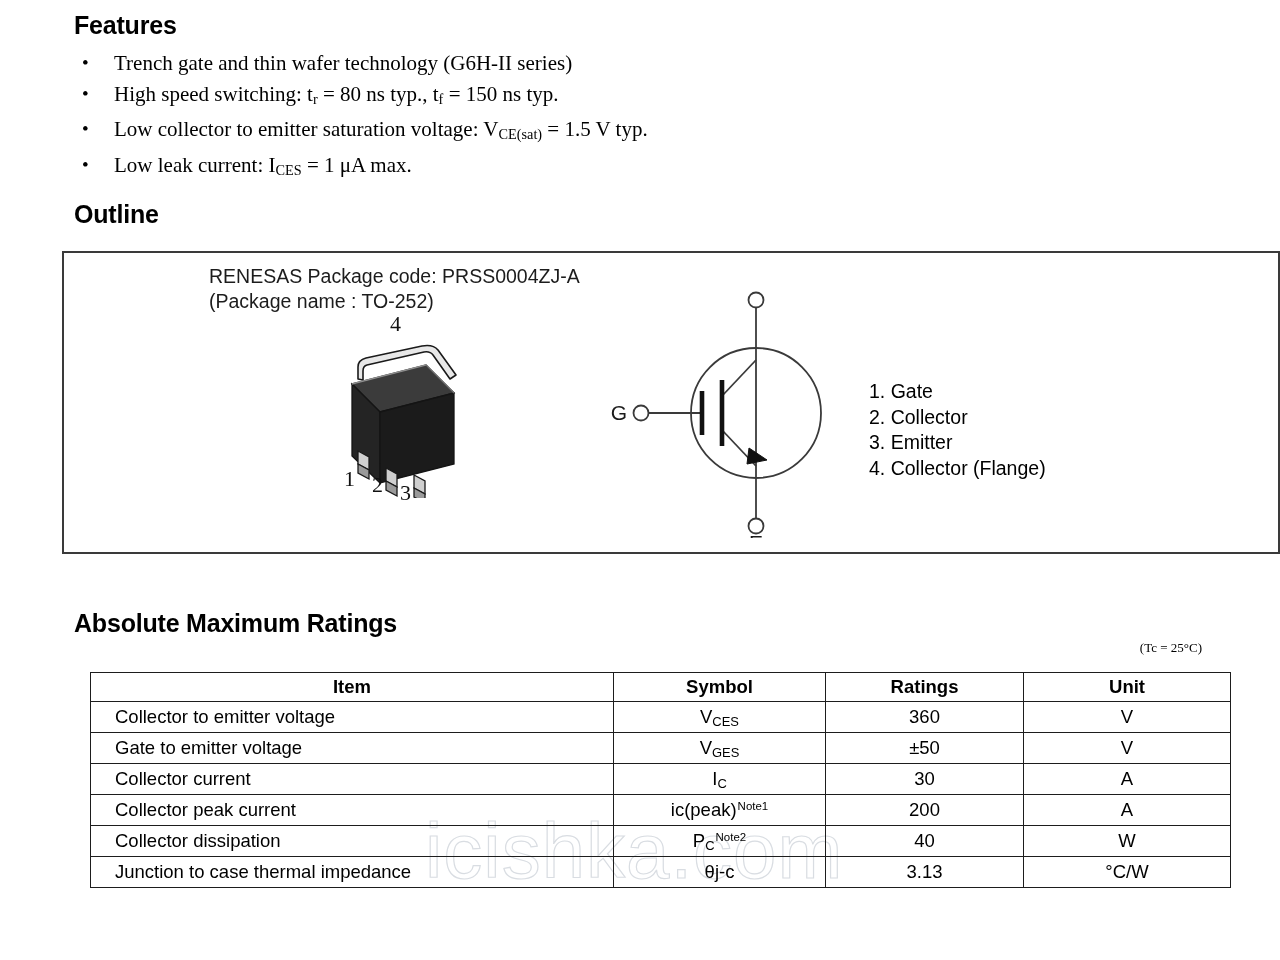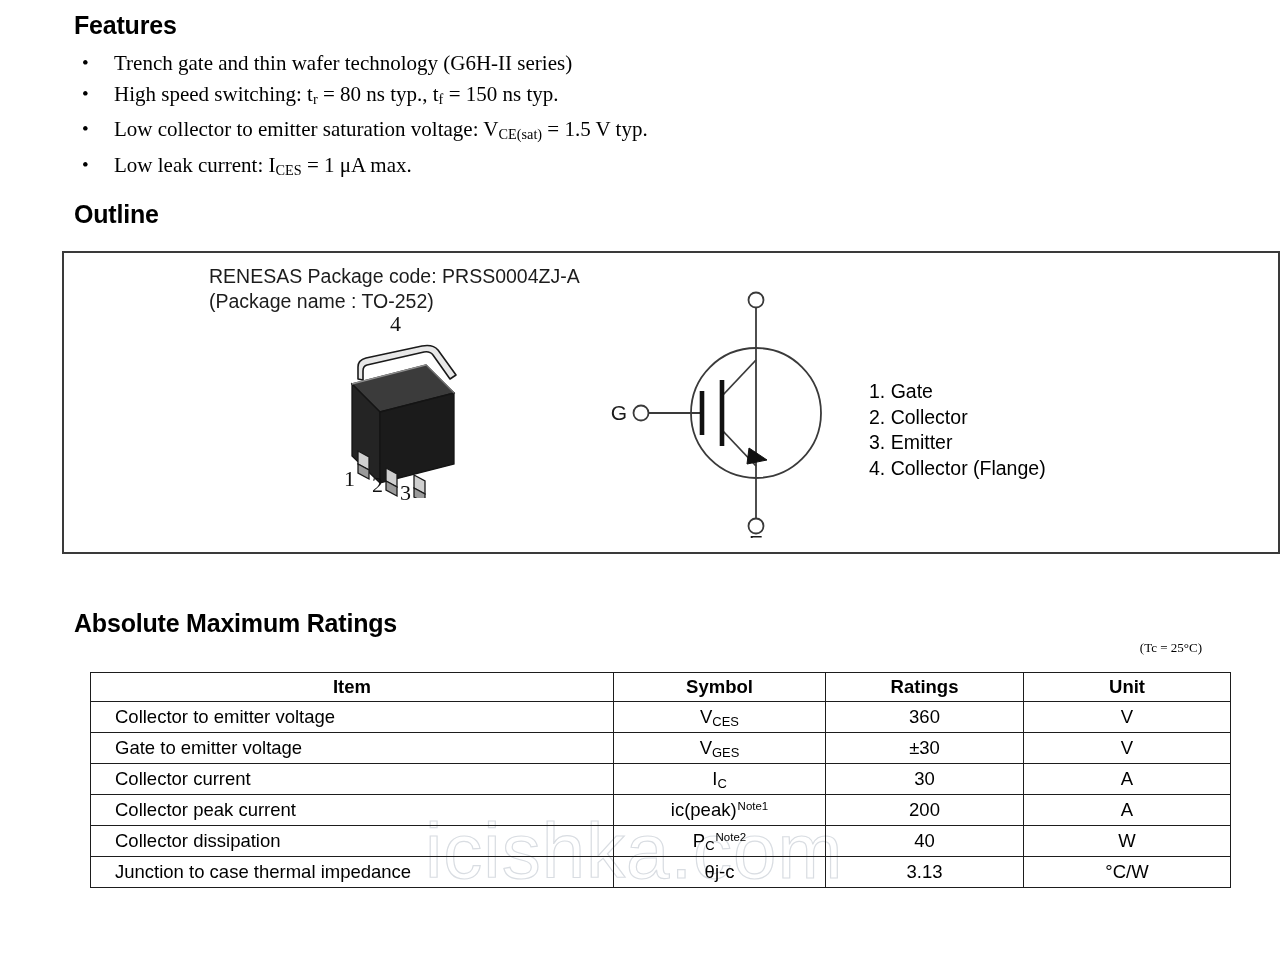--- a/index.html
+++ b/index.html
@@ -296,21 +296,21 @@
     <tbody id="ratings-body">
         <tr>
           <td class="item-cell">Collector to emitter voltage</td>
           <td class="center-cell sym">V<sub>CES</sub></td>
           <td class="center-cell">360</td>
           <td class="center-cell">V</td>
         </tr>
         <tr>
           <td class="item-cell">Gate to emitter voltage</td>
           <td class="center-cell sym">V<sub>GES</sub></td>
-          <td class="center-cell">±30</td>
+          <td class="center-cell">±50</td>
           <td class="center-cell">V</td>
         </tr>
         <tr>
           <td class="item-cell">Collector current</td>
           <td class="center-cell sym">I<sub>C</sub></td>
           <td class="center-cell">30</td>
           <td class="center-cell">A</td>
         </tr>
         <tr>
           <td class="item-cell">Collector peak current</td>

